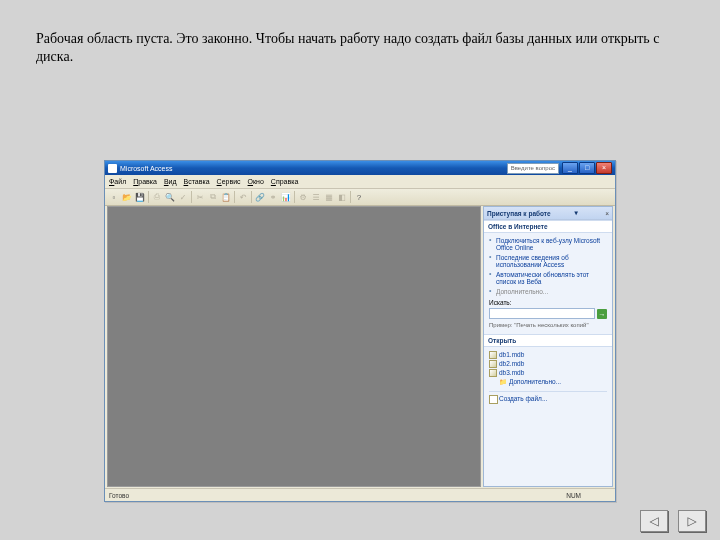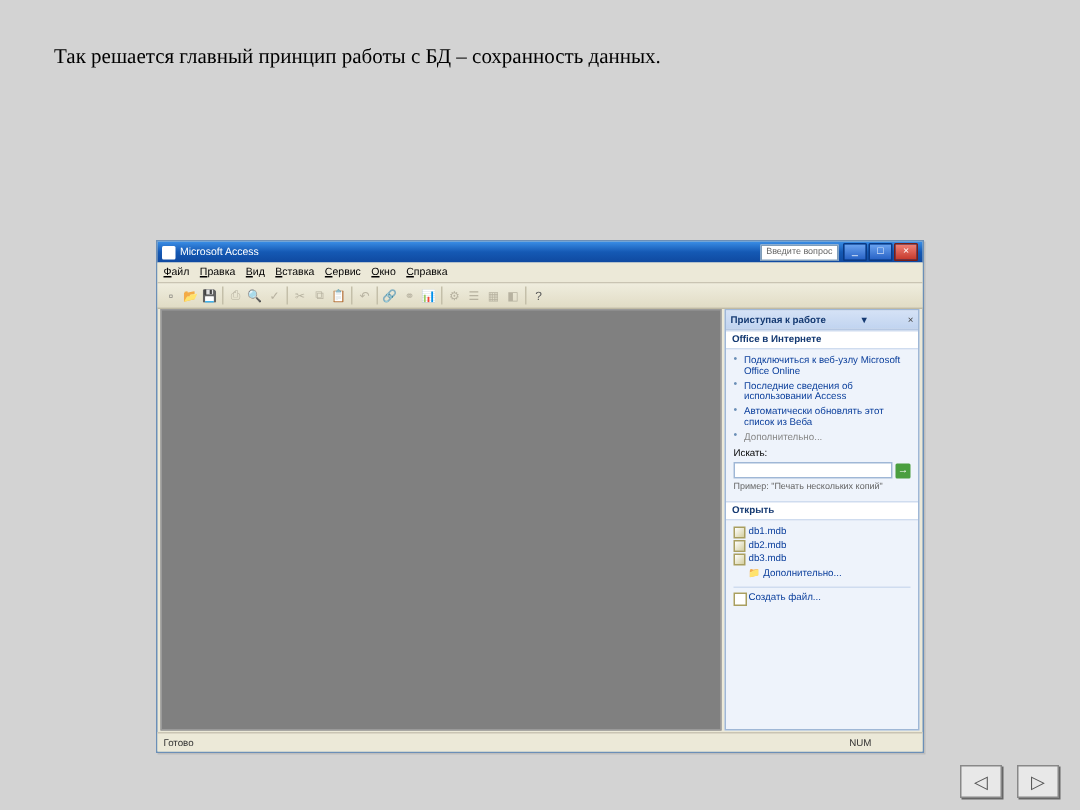--- a/index.html
+++ b/index.html
@@ -187,21 +187,21 @@
     border: 1px solid #888;
     box-shadow: 1px 1px 0 #666;
     display: flex; align-items: center; justify-content: center;
     color: #555; font-size: 12px;
   }
 </style>
 </head>
 <body>
 
 <div class="slide">
-  <p class="para">Так решается главный принцип работы с БД – сохранность данных.</p>
+  <p class="para">Рабочая область пуста. Это законно. Чтобы начать работу надо создать файл базы данных или открыть с диска.</p>
 </div>
 
 <div class="shot">
 
   <div class="titlebar">
     <span class="icon"></span>
     <span class="title">Microsoft Access</span>
     <span class="qbox">Введите вопрос</span>
     <div class="winbtns">
       <div class="winbtn">_</div>

